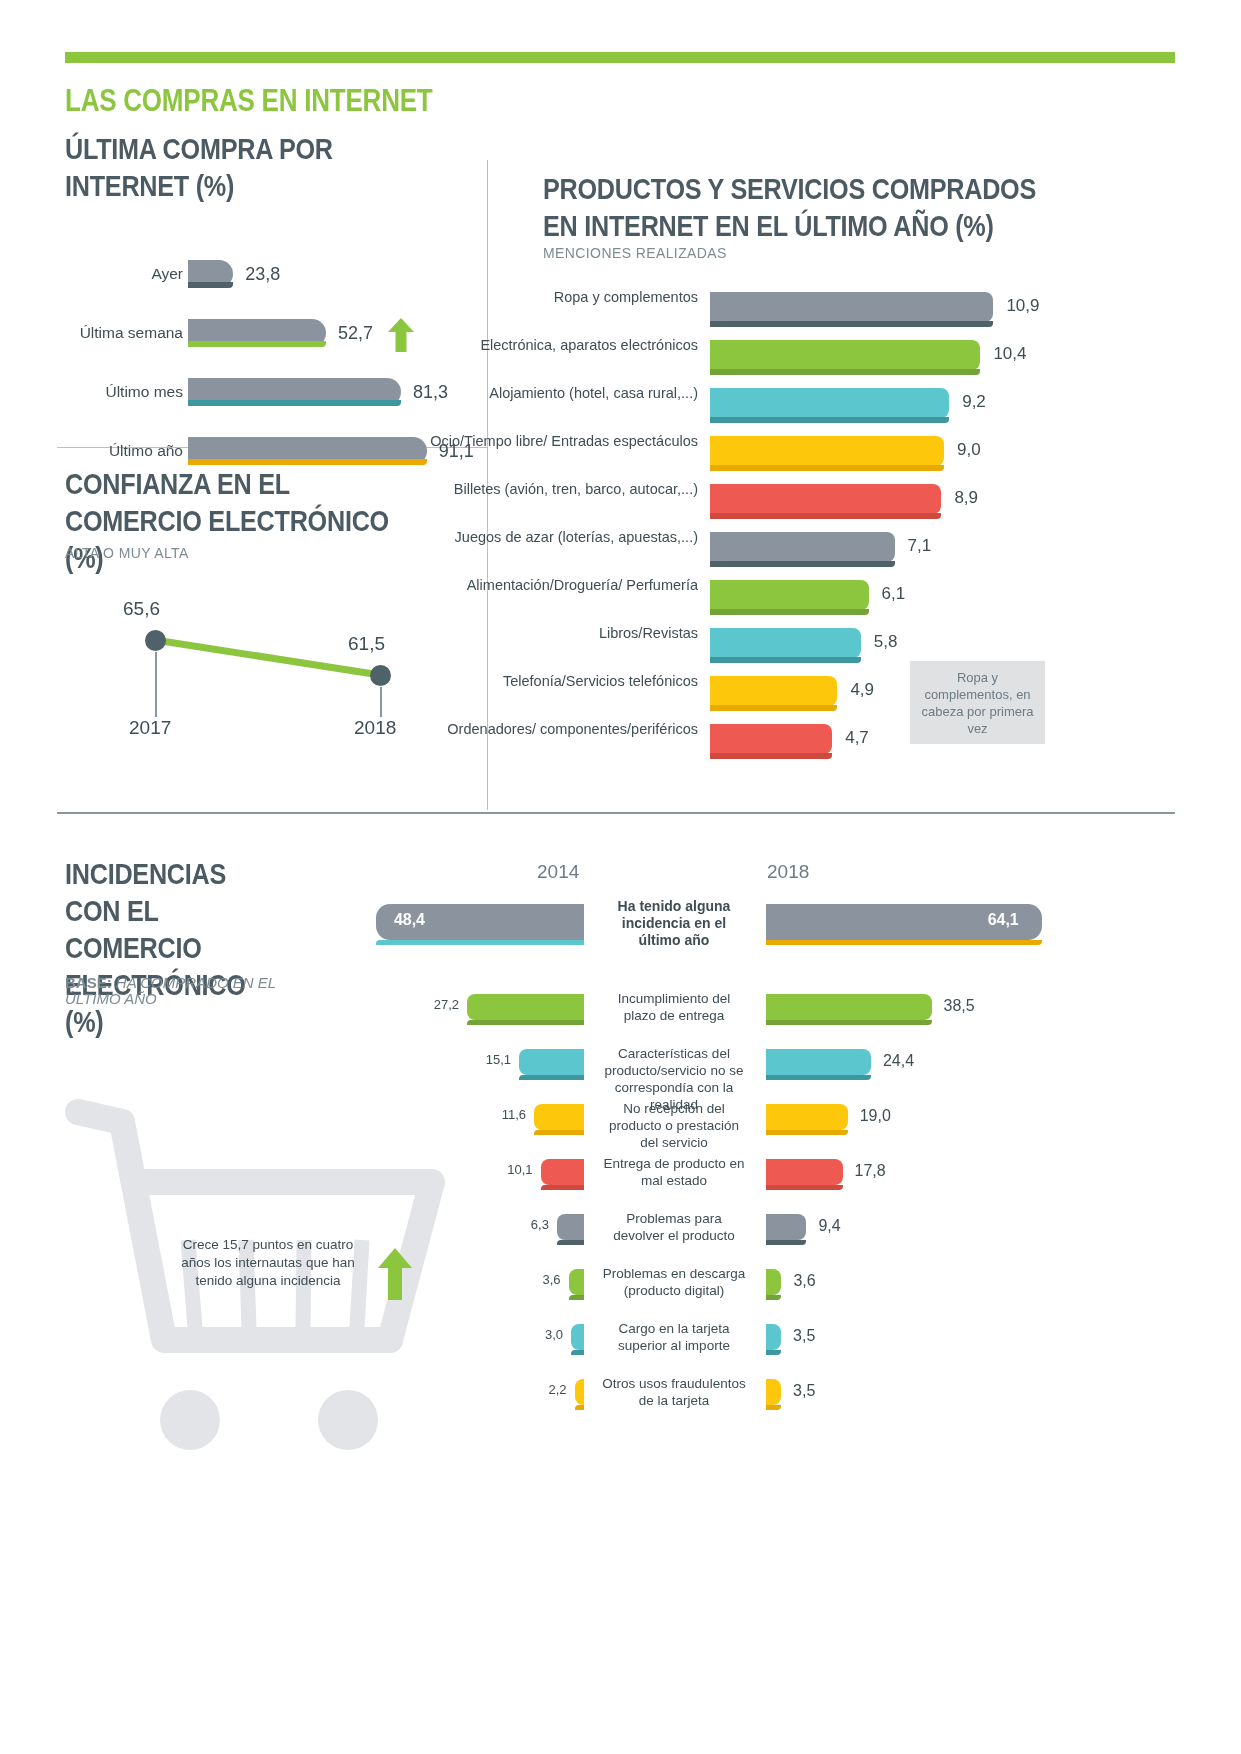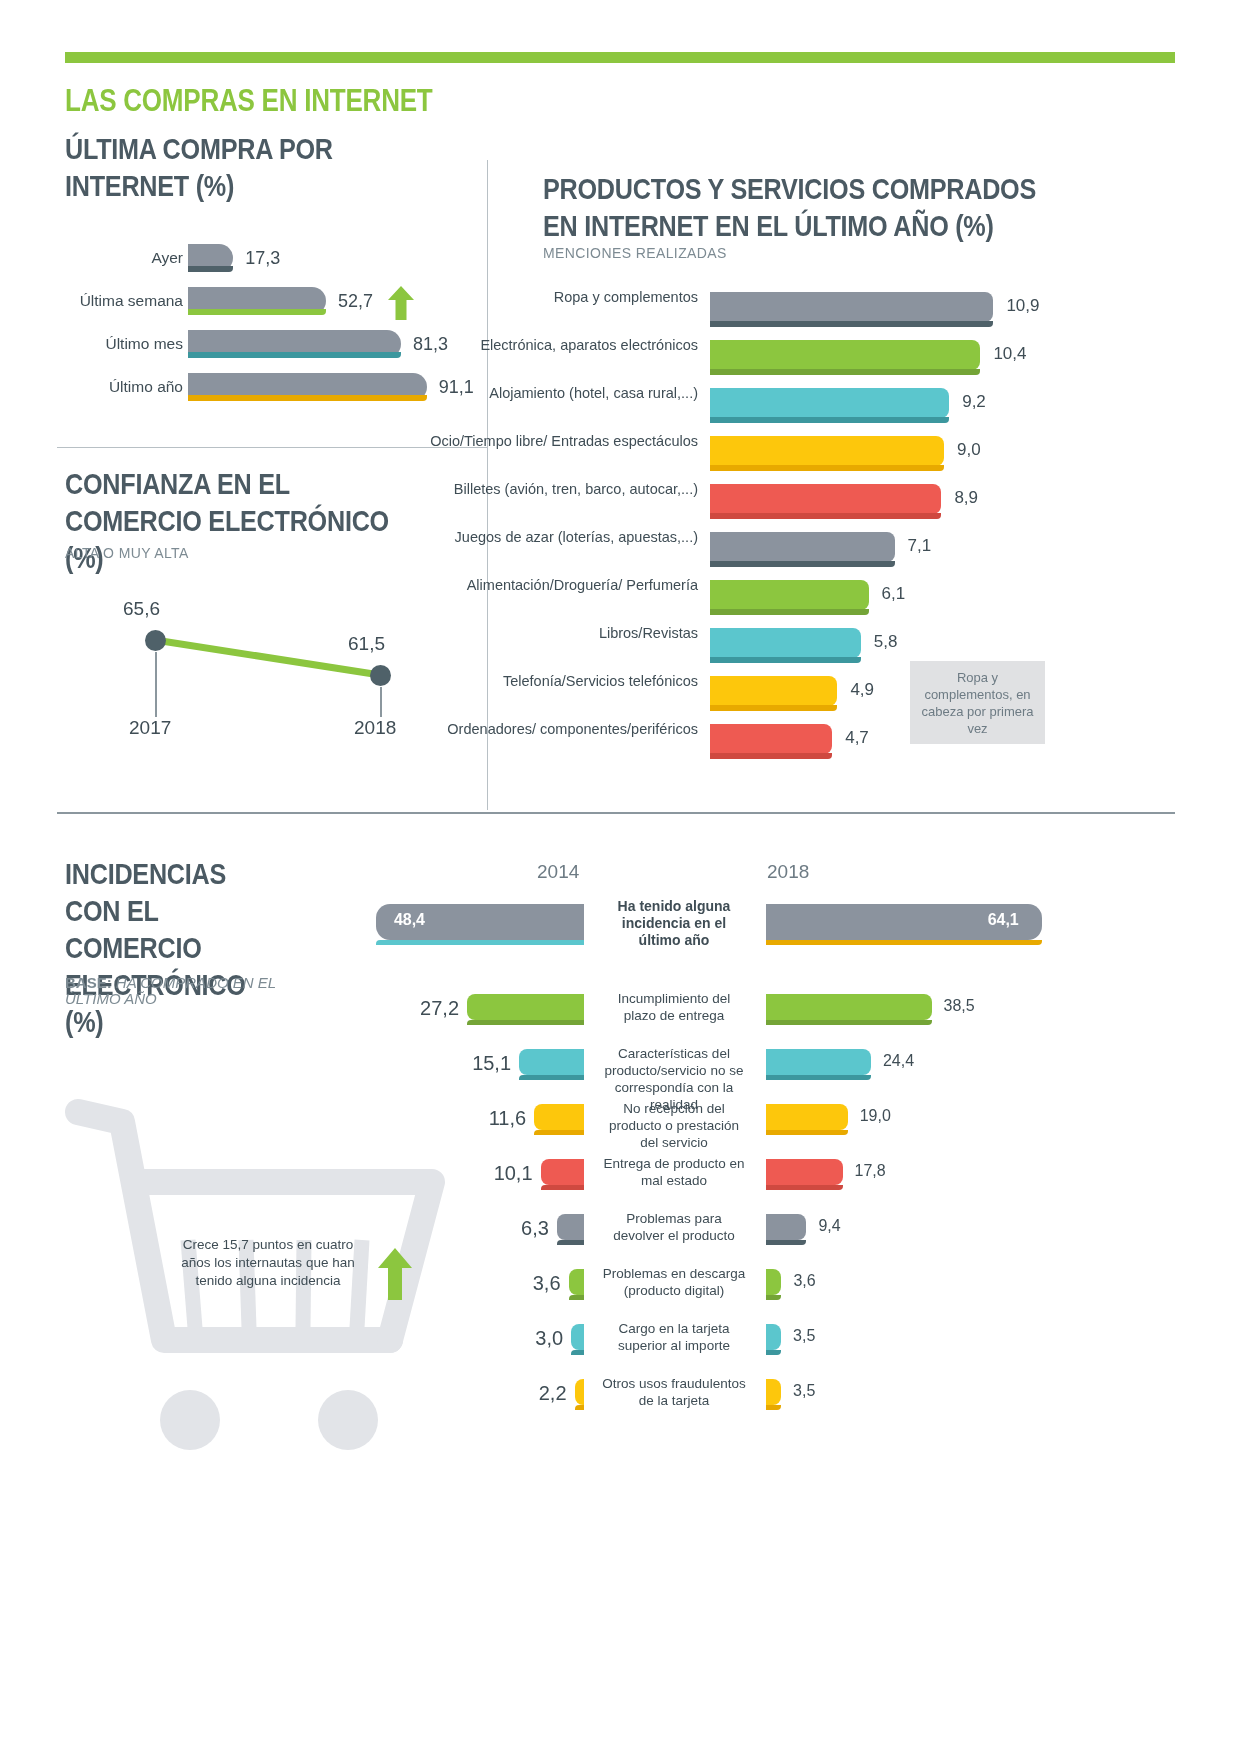--- a/index.html
+++ b/index.html
@@ -24,21 +24,21 @@
   .sup-title{position:absolute;left:65px;top:84px;font-size:31px;line-height:34px;}
   .sec1-title{position:absolute;left:65px;top:130px;font-size:30px;line-height:37px;width:420px;}
 
   
   .vrule1{position:absolute;left:487px;top:160px;width:1px;height:650px;background:#b8c0c5;}
   .hrule1{position:absolute;left:57px;top:447px;width:430px;height:1px;background:#b8c0c5;}
   .hrule2{position:absolute;left:57px;top:812px;width:1118px;height:2px;background:#8b979e;}
 
   
   .s1{position:absolute;left:65px;top:240px;width:420px;}
-  .s1row{position:relative;height:43px;}
+  .s1row{position:relative;height:43px;margin-top:16px;}
   .s1lab{position:absolute;right:302px;top:9px;font-size:15.5px;color:#3f4d55;white-space:nowrap;}
   .s1bar{position:absolute;left:123px;top:4px;height:28px;border-radius:0 14px 14px 0;background:#8b939e;}
   .s1strip{position:absolute;left:0;bottom:0;height:6px;width:100%;border-radius:0 0 4px 0;}
   .s1val{position:absolute;top:8px;font-size:18px;color:#3f4d55;}
 
   
   .sec2-title{position:absolute;left:65px;top:465px;font-size:30px;line-height:37px;width:420px;}
   .sec2-sub{position:absolute;left:65px;top:545px;font-size:14px;letter-spacing:.4px;color:#7d8b93;}
   .linewrap{position:absolute;left:65px;top:585px;width:410px;height:200px;}
   .ldot{position:absolute;width:21px;height:21px;border-radius:50%;background:#4f6169;}
@@ -67,21 +67,21 @@
   .yr2014{position:absolute;left:537px;top:861px;font-size:19px;color:#6d7b84;}
   .yr2018{position:absolute;left:767px;top:861px;font-size:19px;color:#6d7b84;}
 
   .s4{position:absolute;left:0;top:900px;width:1241px;}
   .s4row{position:relative;height:55px;}
   .s4lab{position:absolute;left:600px;width:148px;text-align:center;font-size:13.5px;line-height:17px;color:#3f4d55;}
   .s4barL{position:absolute;right:657px;top:4px;height:26px;border-radius:8px 0 0 8px;}
   .s4barR{position:absolute;left:766px;top:4px;height:26px;border-radius:0 8px 8px 0;}
   .s4stripL{position:absolute;left:0;bottom:-5px;height:5px;width:100%;border-radius:4px 0 0 0;}
   .s4stripR{position:absolute;left:0;bottom:-5px;height:5px;width:100%;border-radius:0 0 4px 0;}
-  .s4valL{position:absolute;top:7px;font-size:20px;color:#3f4d55;text-align:right;}
+  .s4valL{position:absolute;top:7px;font-size:13px;color:#3f4d55;text-align:right;}
   .s4valR{position:absolute;top:7px;font-size:16px;color:#3f4d55;}
   .s4valIn{position:absolute;top:6px;font-size:16px;font-weight:bold;color:#ffffff;}
 
   .headrow .s4lab{font-weight:bold;font-size:14px;}
 
   .cart{position:absolute;left:60px;top:1090px;}
   .callout{position:absolute;left:168px;top:1236px;width:200px;font-size:13.5px;line-height:18px;
      color:#3f4d55;text-align:center;}
   .callout-arrow{position:absolute;left:378px;top:1248px;}
 </style>
@@ -98,21 +98,21 @@
   <div class="vrule1"></div>
   <div class="hrule1"></div>
   <div class="hrule2"></div>
 
   <div class="s1" id="s1">
       <div class="s1row">
         <div class="s1lab">Ayer</div>
         <div class="s1bar" style="width:45.326px;background:#8b939e">
           <div class="s1strip" style="background:#4f6169"></div>
         </div>
-        <div class="s1val" style="left:180.326px">17,3</div>
+        <div class="s1val" style="left:180.326px">23,8</div>
       </div>
       <div class="s1row">
         <div class="s1lab">Última semana</div>
         <div class="s1bar" style="width:138.074px;background:#8b939e">
           <div class="s1strip" style="background:#8cc63f"></div>
         </div>
         <div class="s1val" style="left:273.074px">52,7</div>
         <svg width="26" height="34" viewBox="0 0 26 34" style="position:absolute;left:323.074px;top:3px">
           <path d="M13 0 L26 14 L18.5 14 L18.5 34 L7.5 34 L7.5 14 L0 14 Z" fill="#8cc63f"></path>
         </svg>

